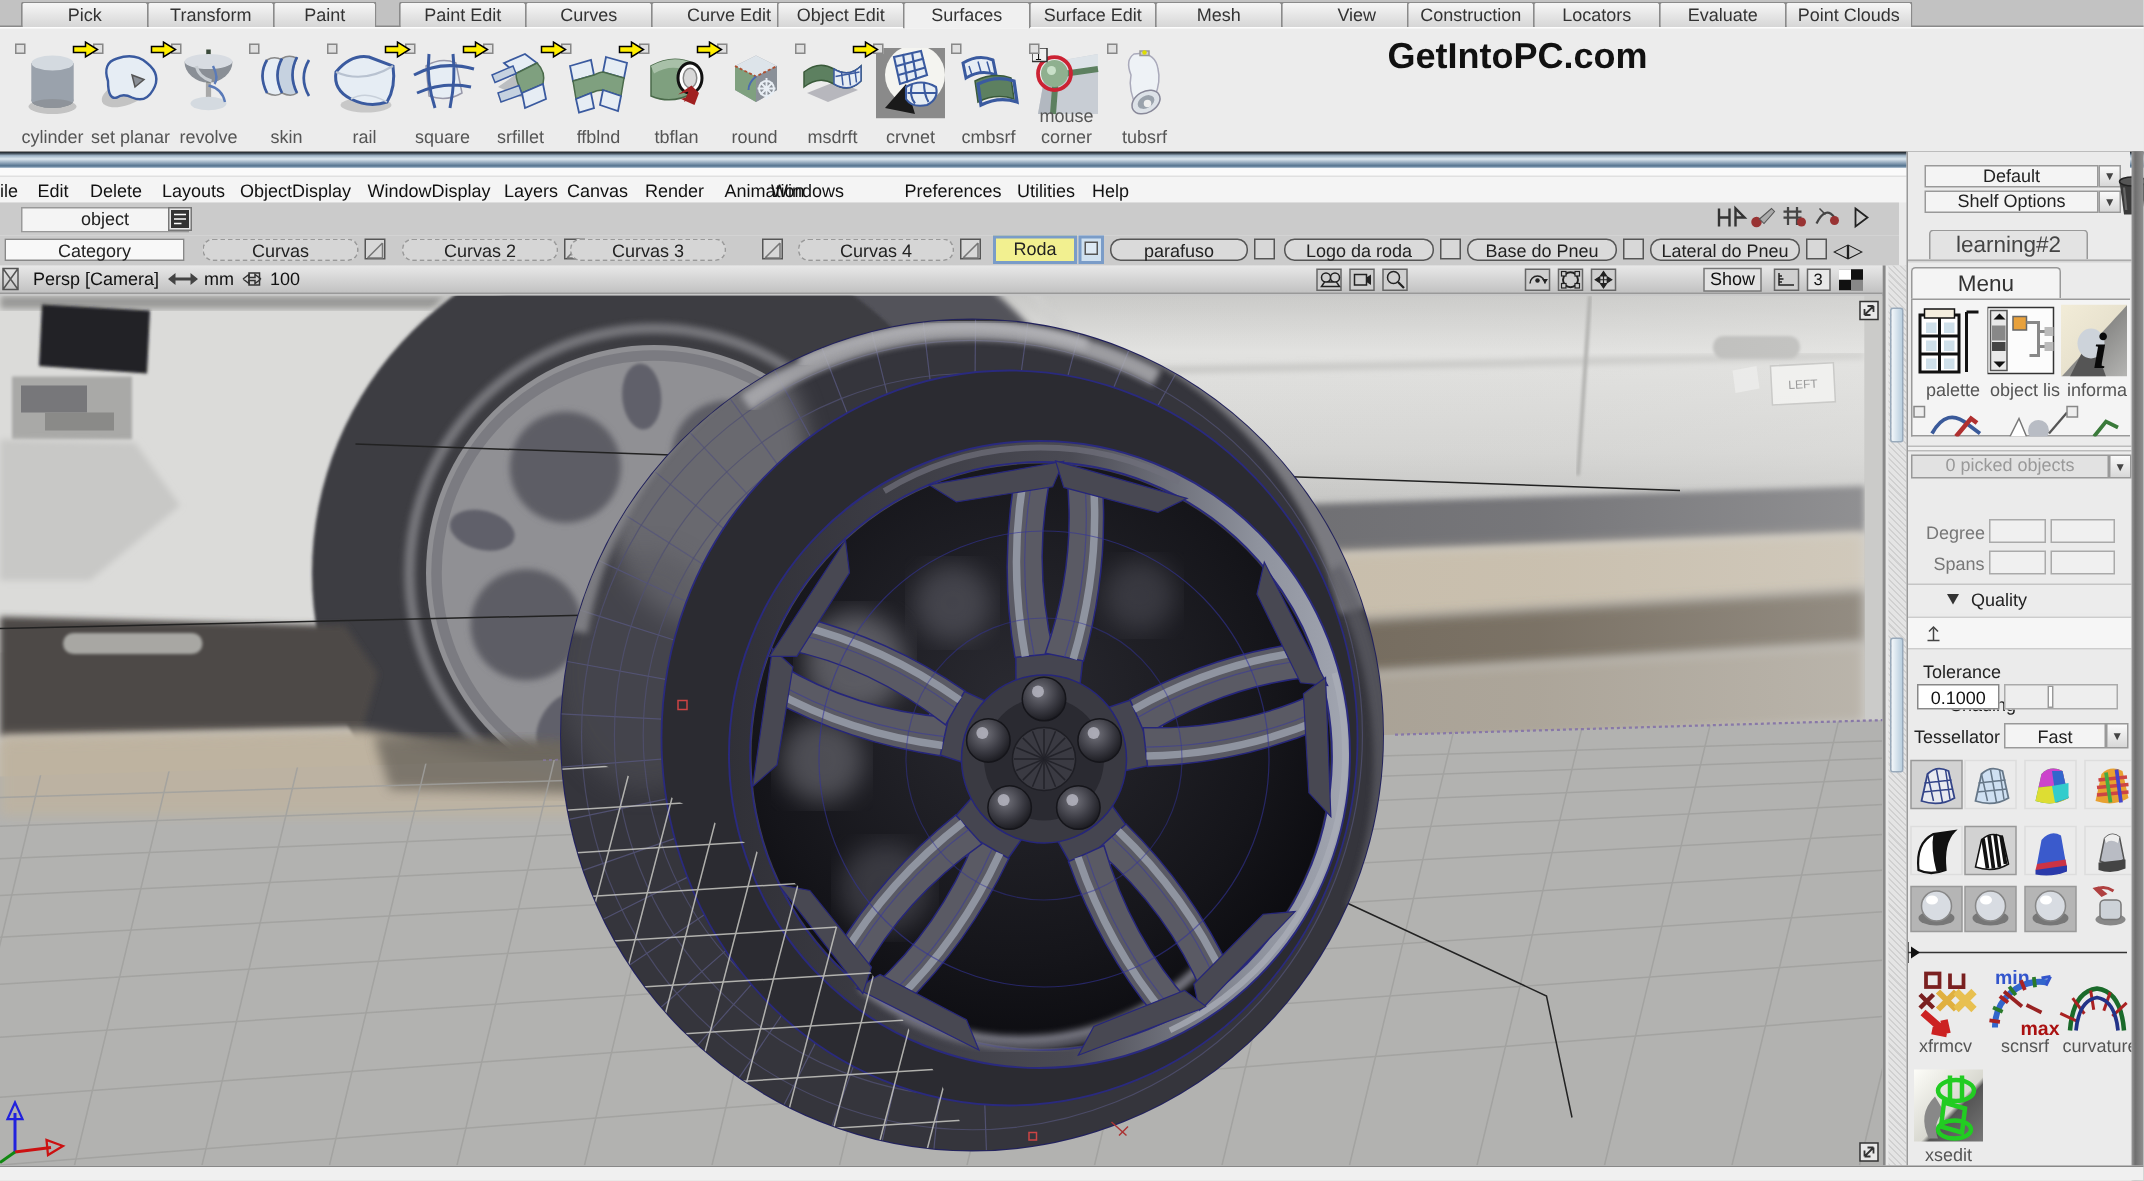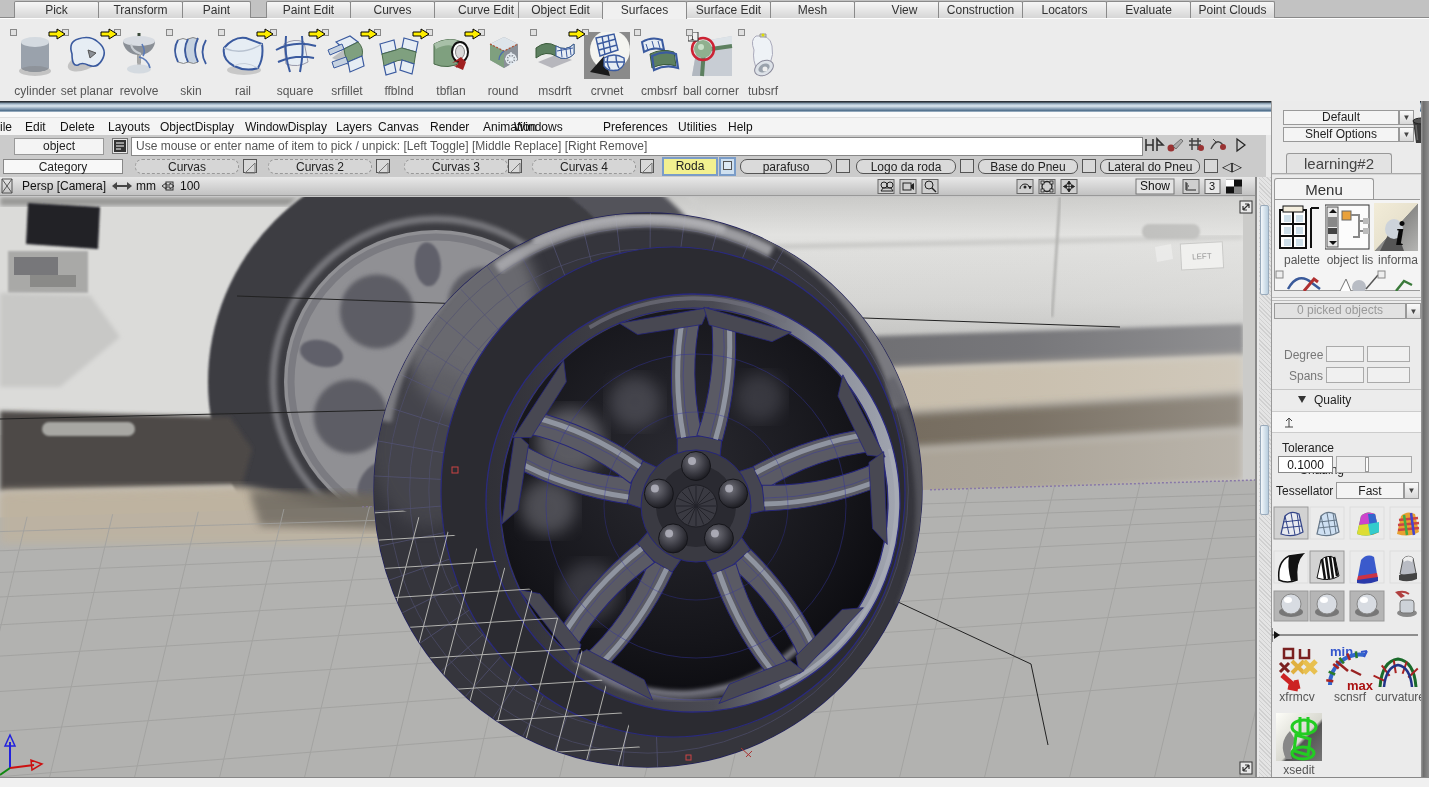--- a/index.html
+++ b/index.html
@@ -29,21 +29,21 @@
 #sep { left:0; top:101px; width:1429px; height:11px;
   background:linear-gradient(#2e2e2e 0%, #28323c 8%, #9fb4c6 25%, #dde8f0 45%, #8da3b8 70%, #51708c 88%, #b8c8d8 100%); }
 #sep2 { left:0; top:112px; width:1429px; height:6px; background:#fafafa; border-bottom:1px solid #e0e0e0;}
 
 
 #menubar { left:0; top:118px; width:1429px; height:17px; background:#f4f4f4; font-size:12px; color:#111; }
 #menubar span { position:absolute; top:2px; }
 
 
 #promptrow { left:0; top:135px; width:1266px; height:22px; background:#cbcbcb; }
-#objfield { position:absolute; left:14px; top:3px; width:90px; height:17px; background:#f4f4f4;
+#objfield { position:absolute; left:14px; top:3px; width:112px; height:17px; background:#f4f4f4;
   border:1px solid #999; font-size:12px; color:#222; text-align:center; line-height:15px; }
 #listicon { position:absolute; left:112px; top:3px; width:16px; height:16px; background:#e8e8e8;
   border:1px solid #777; }
 #maininput { position:absolute; left:131px; top:2px; width:1012px; height:19px; background:#fff;
   border:1px solid #888; font-size:12px; color:#555; line-height:17px; padding-left:4px; }
 
 
 #catrow { left:0; top:157px; width:1266px; height:20px; background:#cbcbcb; }
 .pill { position:absolute; top:2px; height:15px; font-size:12px; color:#222; text-align:center;
   line-height:14px; background:#d6d6d6; }
@@ -284,36 +284,37 @@
           <path d="M10,10 L44,4 L44,14 L16,18 Z" fill="#dde3e8"></path>
           <path d="M10,10 L16,18 L14,44 L4,44 Z" fill="#b2b8c0"></path>
           <path d="M16,18 L44,14 M16,18 L14,44" stroke="#5d8060" stroke-width="4" fill="none"></path>
           <path d="M10,10 L16,18" stroke="#5d8060" stroke-width="3"></path>
           <circle cx="15" cy="17" r="9" fill="#8fb08f"></circle>
           <circle cx="13" cy="15" r="3" fill="#c8e0c8"></circle>
           <circle cx="15" cy="17" r="11" fill="none" stroke="#cc2233" stroke-width="2.5"></circle>
           <rect x="0" y="0" width="10" height="9" fill="#f0f0f0" stroke="#333"></rect>
           <text x="2" y="8" font-size="8" fill="#111" font-family="Liberation Sans">1</text>
         </svg>
-        <div class="lbl">ball corner</div>
+        <div class="lbl">mouse corner</div>
       </div>
       <div class="sq" style="left: 686px; top: 10px;"></div>
       <div class="slot" style="left: 738px;">
         <svg width="46" height="47" style="position:absolute;left:2px;top:6px">
           <path d="M16,4 Q30,2 32,14 Q34,22 30,32 L18,40 Q12,28 14,18 Q10,8 16,4 Z" fill="#eef2f6" stroke="#aab"></path>
           <ellipse cx="24" cy="36" rx="10" ry="7" fill="#dde2e8" stroke="#889" transform="rotate(-30 24 36)"></ellipse>
           <ellipse cx="24" cy="36" rx="6" ry="4" fill="#9aa2ac" transform="rotate(-30 24 36)"></ellipse>
           <circle cx="25" cy="37" r="2.5" fill="#eee"></circle>
           <path d="M20,2 h6 v3 h-6 Z" fill="#ccc" stroke="#999"></path>
           <circle cx="23" cy="3" r="1.5" fill="#dd0"></circle>
         </svg>
         <div class="lbl">tubsrf</div>
       </div>
       <div class="sq" style="left: 738px; top: 10px;"></div>
     </div>
+<div id="gipc" class="abs">GetIntoPC.com</div>
 
 <div id="sep" class="abs"></div>
 <div id="sep2" class="abs"></div>
 
 <div id="menubar" class="abs">
       <span style="left: 0px;">ile</span>
       <span style="left: 25px;">Edit</span>
       <span style="left: 60px;">Delete</span>
       <span style="left: 108px;">Layouts</span>
       <span style="left: 160px;">ObjectDisplay</span>
@@ -327,21 +328,20 @@
       <span style="left: 678px;">Utilities</span>
       <span style="left: 728px;">Help</span>
     </div>
 
 <div id="promptrow" class="abs">
   <div id="objfield">object</div>
   <div id="listicon"><svg width="14" height="14">
           <rect x="1" y="1" width="12" height="12" fill="#333"></rect>
           <path d="M3,4 h8 M3,7 h8 M3,10 h5" stroke="#fff" stroke-width="1"></path>
         </svg></div>
-  <div id="maininput">Use mouse or enter name of item to pick / unpick: [Left Toggle] [Middle Replace] [Right Remove]</div>
   <div id="picons"></div>
 <svg width="120" height="22" style="position:absolute;left:1143px;top:0">
         <path d="M3,4 v12 M3,10 h7 M10,4 v12 M14,16 v-12 l6,6 l-6,0" fill="none" stroke="#333" stroke-width="1.6"></path>
         <circle cx="28" cy="13" r="3.5" fill="#993333"></circle>
         <path d="M30,11 l8,-7 l2,2 l-7,8 Z" fill="#aaa" stroke="#555" stroke-width="0.7"></path>
         <path d="M46,6 h12 M46,10 h12 M49,3 v12 M55,3 v12" stroke="#444" stroke-width="1.5"></path>
         <circle cx="58" cy="13" r="3" fill="#993333"></circle>
         <path d="M68,14 q6,-12 12,-4" fill="none" stroke="#444" stroke-width="1.5"></path>
         <circle cx="80" cy="12" r="3" fill="#993333"></circle>
         <path d="M70,4 l4,4" stroke="#444"></path>
@@ -352,21 +352,21 @@
 <div id="catrow" class="abs">
       <div class="pill " style="left: 3px; width: 120px; background: rgb(248, 248, 248); border: 1px solid rgb(136, 136, 136); border-radius: 0px;">Category</div>
       <div class="pill dashed" style="left: 135px; width: 104px;">Curvas</div>
       <div class="cbox" style="left: 243px;"><svg width="12" height="12">
           <path d="M1 11 L11 1 M1 11 h10 v-10" stroke="#777" fill="none"></path>
         </svg></div>
       <div class="pill dashed" style="left: 268px; width: 104px;">Curvas 2</div>
       <div class="cbox" style="left: 376px;"><svg width="12" height="12">
           <path d="M1 11 L11 1 M1 11 h10 v-10" stroke="#777" fill="none"></path>
         </svg></div>
-      <div class="pill dashed" style="left: 404px; width: 104px;">Curvas 3</div>
+      <div class="pill dashed" style="left: 380px; width: 104px;">Curvas 3</div>
       <div class="cbox" style="left: 508px;"><svg width="12" height="12">
           <path d="M1 11 L11 1 M1 11 h10 v-10" stroke="#777" fill="none"></path>
         </svg></div>
       <div class="pill dashed" style="left: 532px; width: 104px;">Curvas 4</div>
       <div class="cbox" style="left: 640px;"><svg width="12" height="12">
           <path d="M1 11 L11 1 M1 11 h10 v-10" stroke="#777" fill="none"></path>
         </svg></div>
       <div id="roda">Roda</div>
       <div id="rodacb">
         <i></i>

